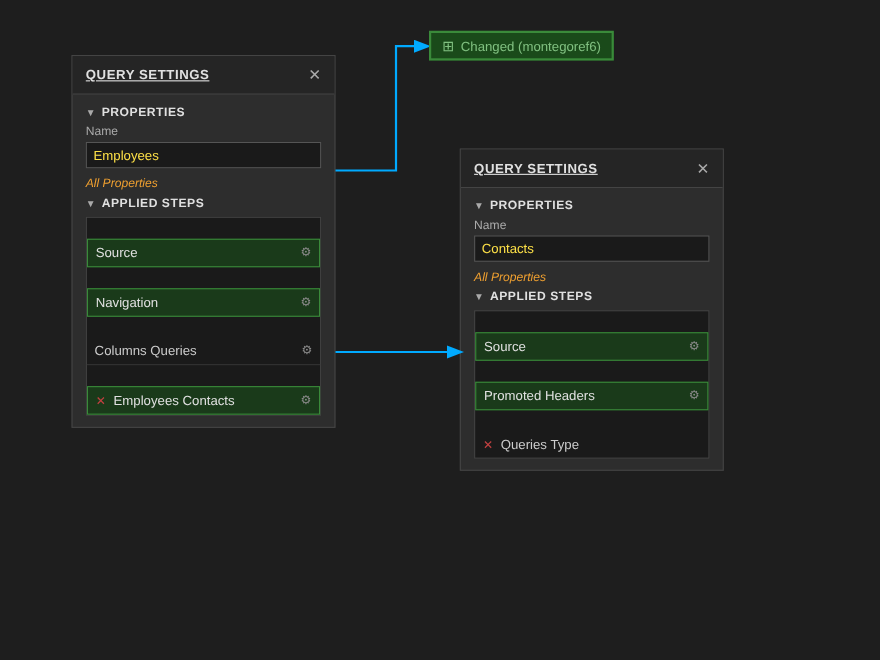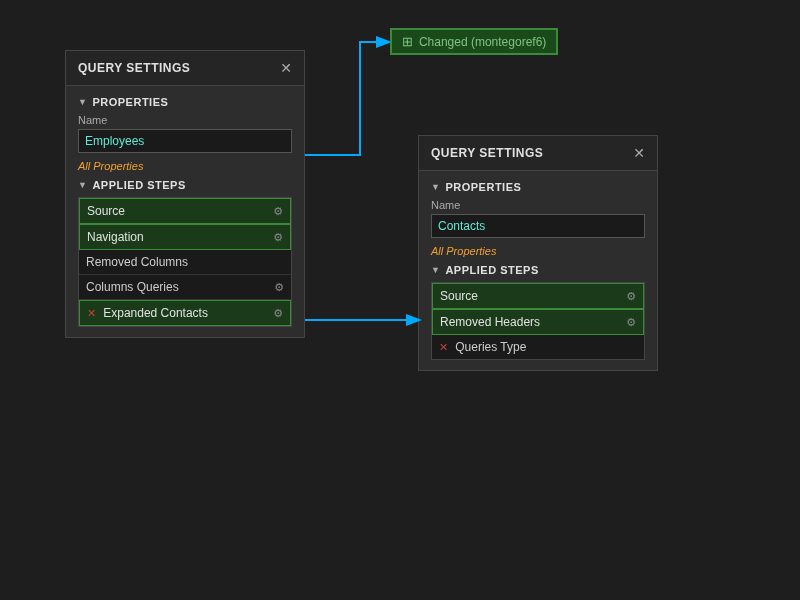--- a/index.html
+++ b/index.html
@@ -28,20 +28,21 @@
       justify-content: space-between;
       align-items: center;
       border-bottom: 1px solid #444;
     }
 
     .panel-title {
       font-size: 12px;
       font-weight: bold;
       color: #e0e0e0;
       letter-spacing: 0.5px;
+      text-decoration: underline;
     }
 
     .close-btn {
       color: #aaa;
       cursor: pointer;
       font-size: 14px;
       line-height: 1;
     }
 
     .section {
@@ -67,21 +68,21 @@
     .label {
       font-size: 11px;
       color: #aaa;
       margin-bottom: 3px;
     }
 
     .name-input {
       width: 100%;
       background: #1a1a1a;
       border: 1px solid #555;
-      color: #5eead4;
+      color: #fde047;
       padding: 4px 6px;
       font-size: 12px;
       margin-bottom: 6px;
     }
 
     .all-properties-link {
       color: #f0a030;
       font-size: 11px;
       cursor: pointer;
       text-decoration: none;
@@ -92,27 +93,28 @@
       padding: 0 12px 10px 12px;
     }
 
     .steps-list {
       border: 1px solid #444;
       background: #1a1a1a;
     }
 
     .step-item {
       display: flex;
-      align-items: center;
+      align-items: flex-start;
       justify-content: space-between;
       padding: 5px 7px;
       border-bottom: 1px solid #333;
       cursor: pointer;
       color: #ccc;
       font-size: 12px;
+      margin-top: 19px;
     }
 
     .step-item:last-child {
       border-bottom: none;
     }
 
     .step-item.highlighted {
       background: #1a3a1a;
       border: 1px solid #3a8a3a;
       color: #e0e0e0;
@@ -203,33 +205,28 @@
           <span class="gear-icon">⚙</span>
         </div>
         <div class="step-item highlighted">
           <div class="step-left">
             <span>Navigation</span>
           </div>
           <span class="gear-icon">⚙</span>
         </div>
         <div class="step-item">
           <div class="step-left">
-            <span>Removed Columns</span>
-          </div>
-        </div>
-        <div class="step-item">
-          <div class="step-left">
             <span>Columns Queries</span>
           </div>
           <span class="gear-icon">⚙</span>
         </div>
         <div class="step-item highlighted">
           <div class="step-left">
             <span class="x-icon">✕</span>
-            <span>Expanded Contacts</span>
+            <span>Employees Contacts</span>
           </div>
           <span class="gear-icon">⚙</span>
         </div>
       </div>
   </div>
 </div>
 
 <div class="panel" style="top: 135px; left: 418px;">
   <div class="panel-header">
     <span class="panel-title">QUERY SETTINGS</span>
@@ -252,21 +249,21 @@
     <div class="steps-list">
 
     <div class="step-item highlighted">
           <div class="step-left">
             <span>Source</span>
           </div>
           <span class="gear-icon">⚙</span>
         </div>
         <div class="step-item highlighted">
           <div class="step-left">
-            <span>Removed Headers</span>
+            <span>Promoted Headers</span>
           </div>
           <span class="gear-icon">⚙</span>
         </div>
         <div class="step-item">
           <div class="step-left">
             <span class="x-icon">✕</span>
             <span>Queries Type</span>
           </div>
         </div>
       </div>

